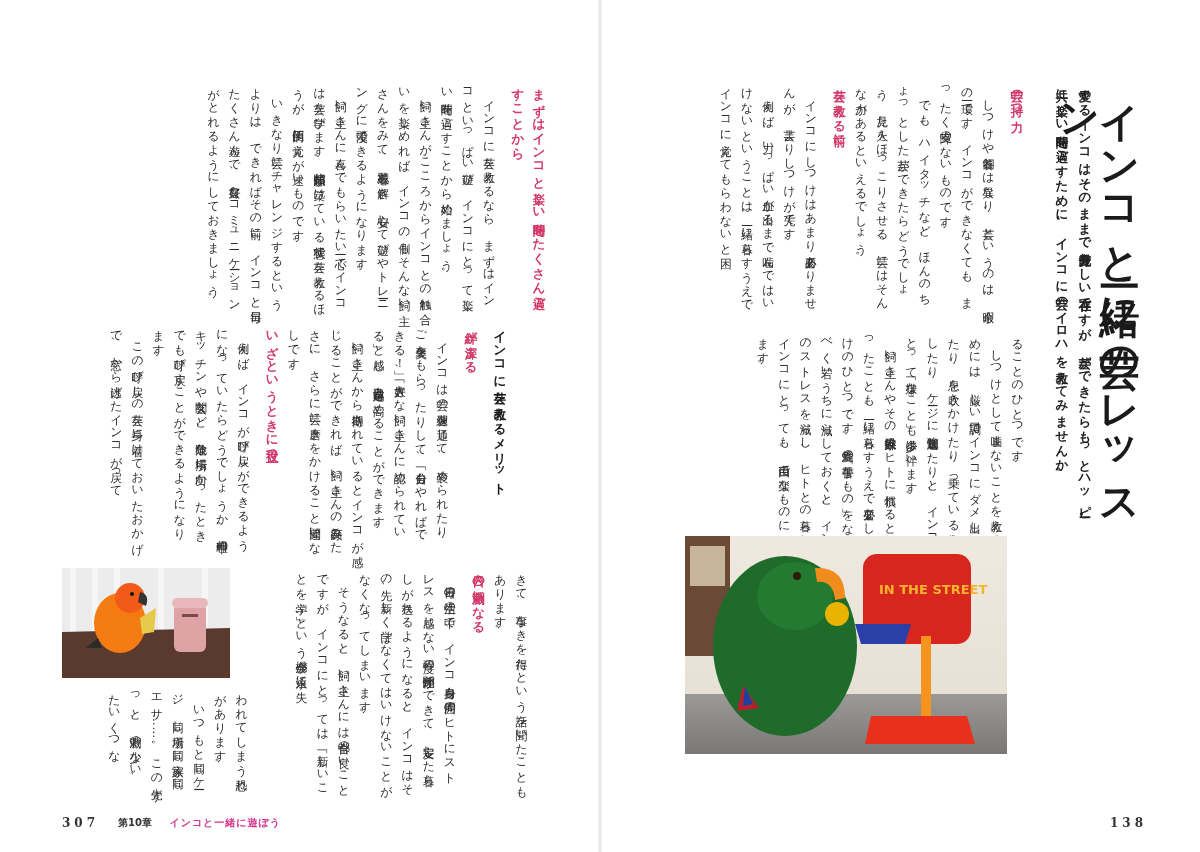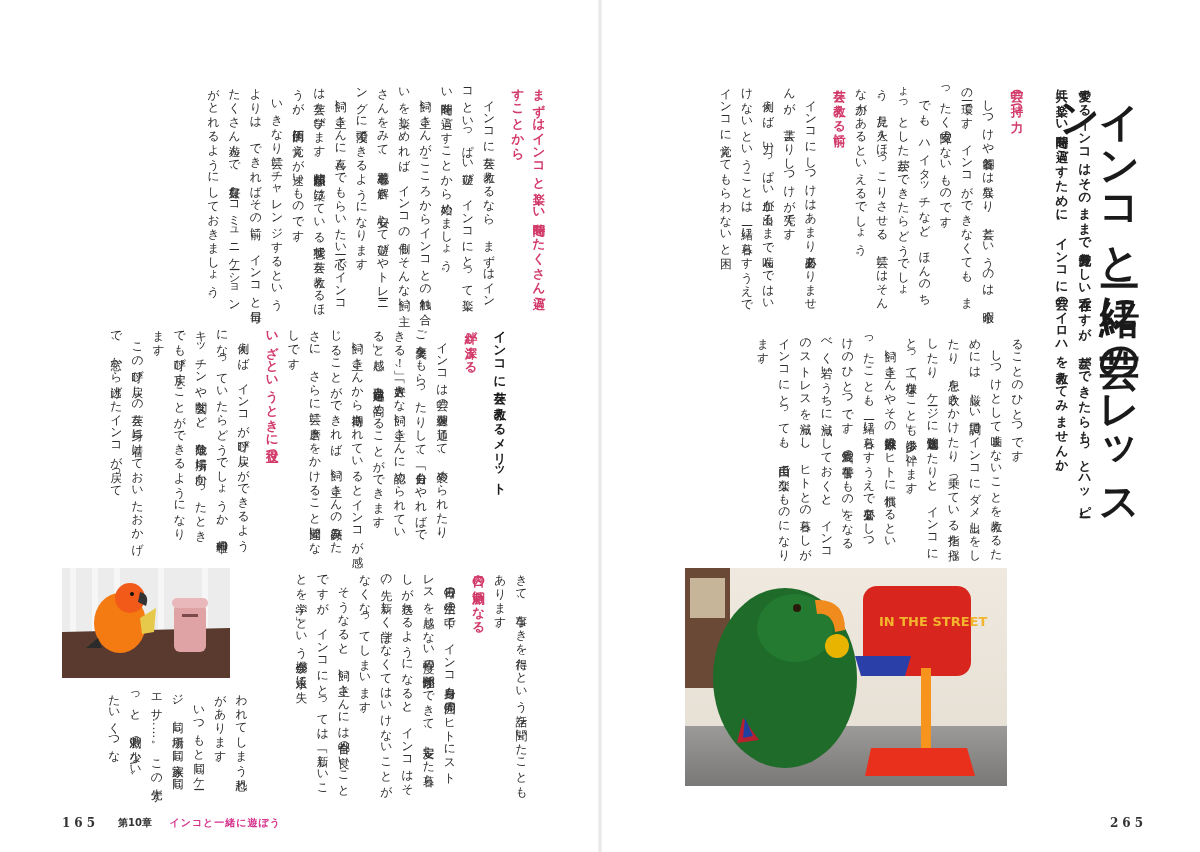--- a/index.html
+++ b/index.html
@@ -53,21 +53,21 @@
       <p>インコにしつけはあまり必要ありませんが、芸よりしつけが先です。</p>
       <p>例えば、力いっぱい血が出るまで噛んではいけないということは、一緒に暮らすうえでインコに覚えてもらわないと困</p>
     </div>
 
   <div class="vt block" id="rp-lower" style="right:172px; top:330px; height:226px; width:330px;">
       <p class="noindent">ることのひとつです。</p>
       <p>しつけとして噛まないことを教えるためには、厳しい口調でインコにダメ出しをしたり、息を吹きかけたり、乗っている指を揺らしたり、ケージに強制送還したりと、インコにとって「嫌なこと」も多少は伴います。</p>
       <p>飼い主さんやその家族以外のヒトに慣れるといったことも、一緒に暮らすうえで必要なしつけのひとつです。愛鳥の「苦手なもの」をなるべく若いうちに減らしておくと、インコのストレスを減らし、ヒトとの暮らしがインコにとっても、自由で楽なものになります。</p>
     </div>
 
-  <div class="photo" style="left:685px; top:568px; width:322px; height:252px;">
+  <div class="photo" style="left:685px; top:536px; width:322px; height:252px;">
     <svg width="322" height="218" viewBox="0 0 322 218">
       <defs>
         <linearGradient id="wall" x1="0" y1="0" x2="0" y2="1">
           <stop offset="0" stop-color="#efe9df"></stop>
             <stop offset="1" stop-color="#e3ddd2"></stop>
         </linearGradient>
         <linearGradient id="floor" x1="0" y1="0" x2="0" y2="1">
           <stop offset="0" stop-color="#9c9a98"></stop>
             <stop offset="1" stop-color="#7a7877"></stop>
         </linearGradient>
@@ -84,21 +84,21 @@
       <path d="M58 150 L52 175 L74 172 Z" fill="#b82030"></path>
       <path d="M60 150 L58 170 L68 168 Z" fill="#2040a0"></path>
       <rect x="178" y="18" width="108" height="90" rx="14" fill="#d8261e"></rect>
       <text x="194" y="58" font-family="DejaVu Sans, sans-serif" font-size="13" font-weight="bold" fill="#f3b52e">IN THE STREET</text>
       <path d="M170 88 L226 88 L220 108 L176 108 Z" fill="#2a3fa8"></path>
       <rect x="236" y="100" width="10" height="92" fill="#f7941d"></rect>
       <path d="M186 180 L282 180 L290 208 L180 208 Z" fill="#e8301c"></path>
     </svg>
   </div>
 
-  <div class="folio" style="left:1110px; top:816px;">265</div>
+  <div class="folio" style="left:1110px; top:816px;">138</div>
 
   <div class="vt block" id="lp-upper" style="left:100px; top:80px; height:232px; width:450px;">
       <p class="heading" style="margin-left: 8px;">まずはインコと楽しい時間をたくさん過ごすことから</p>
       <p>インコに芸を教えるなら、まずはインコといっぱい遊び、インコにとって楽しい時間を過ごすことから始めましょう。</p>
       <p>飼い主さんがこころからインコとの触れ合いを楽しめれば、インコの側もそんな飼い主さんをみて、警戒心を解き、安心して遊びやトレーニングに没頭できるようになります。</p>
       <p>飼い主さんに喜んでもらいたい一心でインコは芸を学びます。信頼関係が築けている状態で芸を教えるほうが、圧倒的に覚えが速いものです。</p>
       <p>いきなり芸にチャレンジするというよりは、できればその前に、インコと毎日たくさん遊んで、良好なコミュニケーションがとれるようにしておきましょう。</p>
     </div>
 
   <div class="vt section-title" style="left:490px; top:322px; height:200px;">インコに芸を教えるメリット</div>
@@ -140,19 +140,19 @@
       <rect x="110" y="30" width="36" height="10" rx="5" fill="#e9b8ba"></rect>
       <rect x="120" y="46" width="16" height="3" fill="#7b4a4d"></rect>
     </svg>
   </div>
 
   <div class="vt block" id="lp-short" style="left:62px; top:686px; height:110px; width:190px;">
       <p class="noindent">われてしまう恐れがあります。</p>
       <p>いつもと同じケージ、同じ場所、同じ家族、同じエサ……。この先ずっと、刺激の少ない、たいくつな</p>
     </div>
 
-  <div class="folio" style="left:62px; top:816px;">165</div>
+  <div class="folio" style="left:62px; top:816px;">307</div>
 
   <div class="chapter" style="left:118px; top:816px;">
     <span class="num">第10章</span>
     <span class="name">インコと一緒に遊ぼう</span>
   </div>
 </div>
 
 </body></html>

